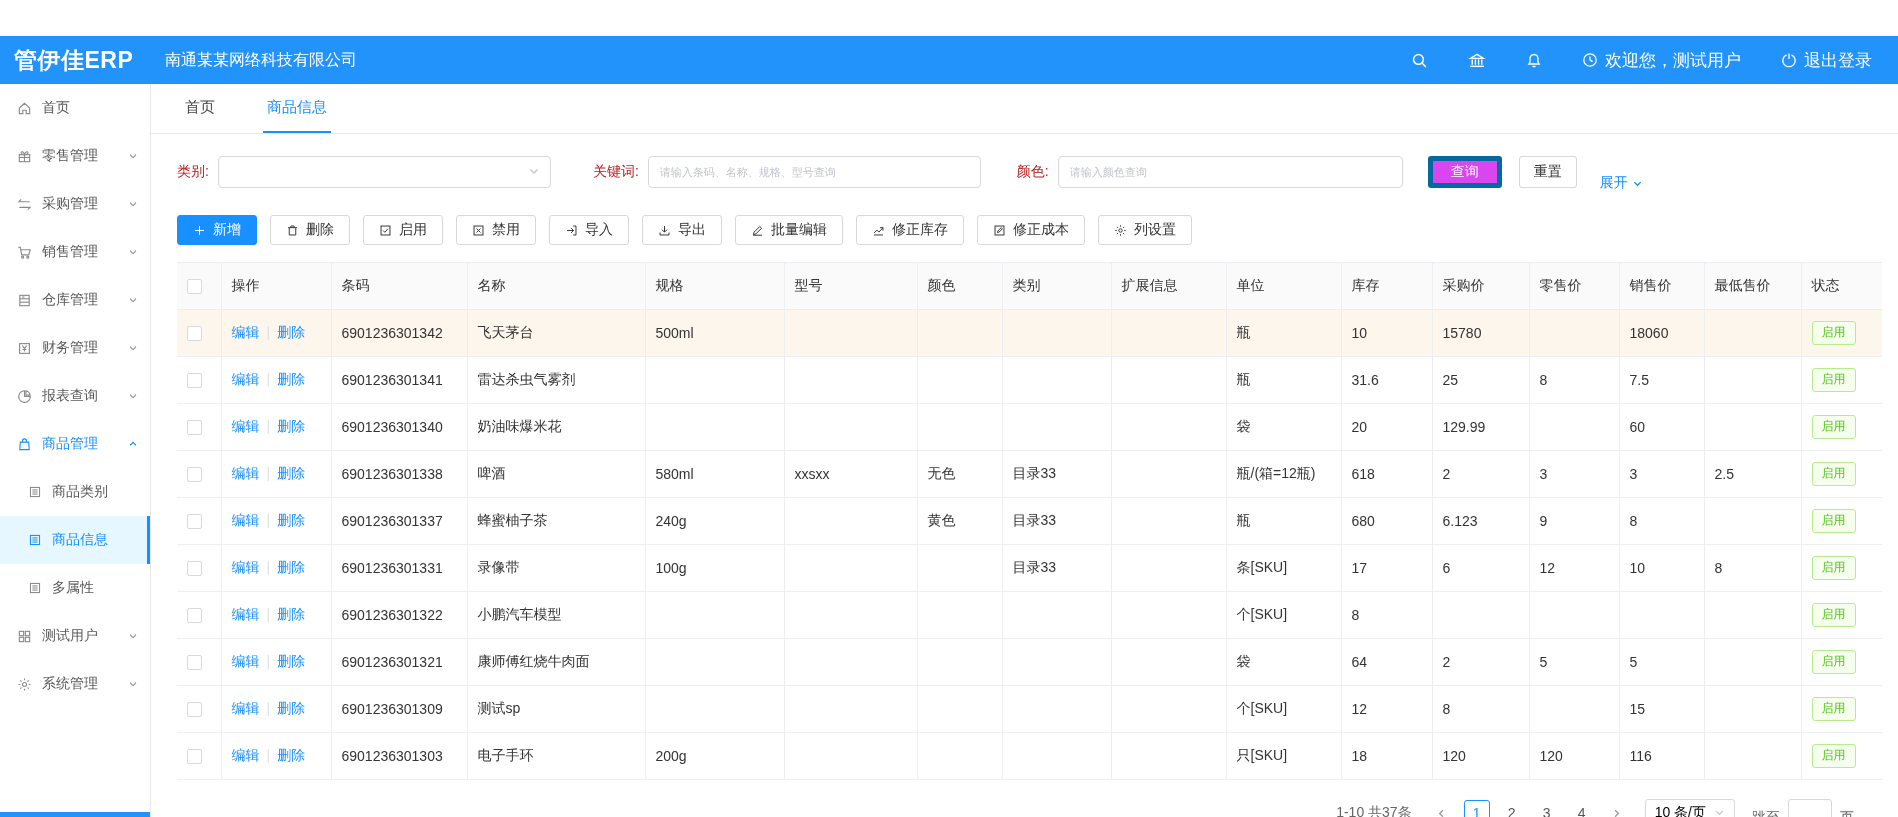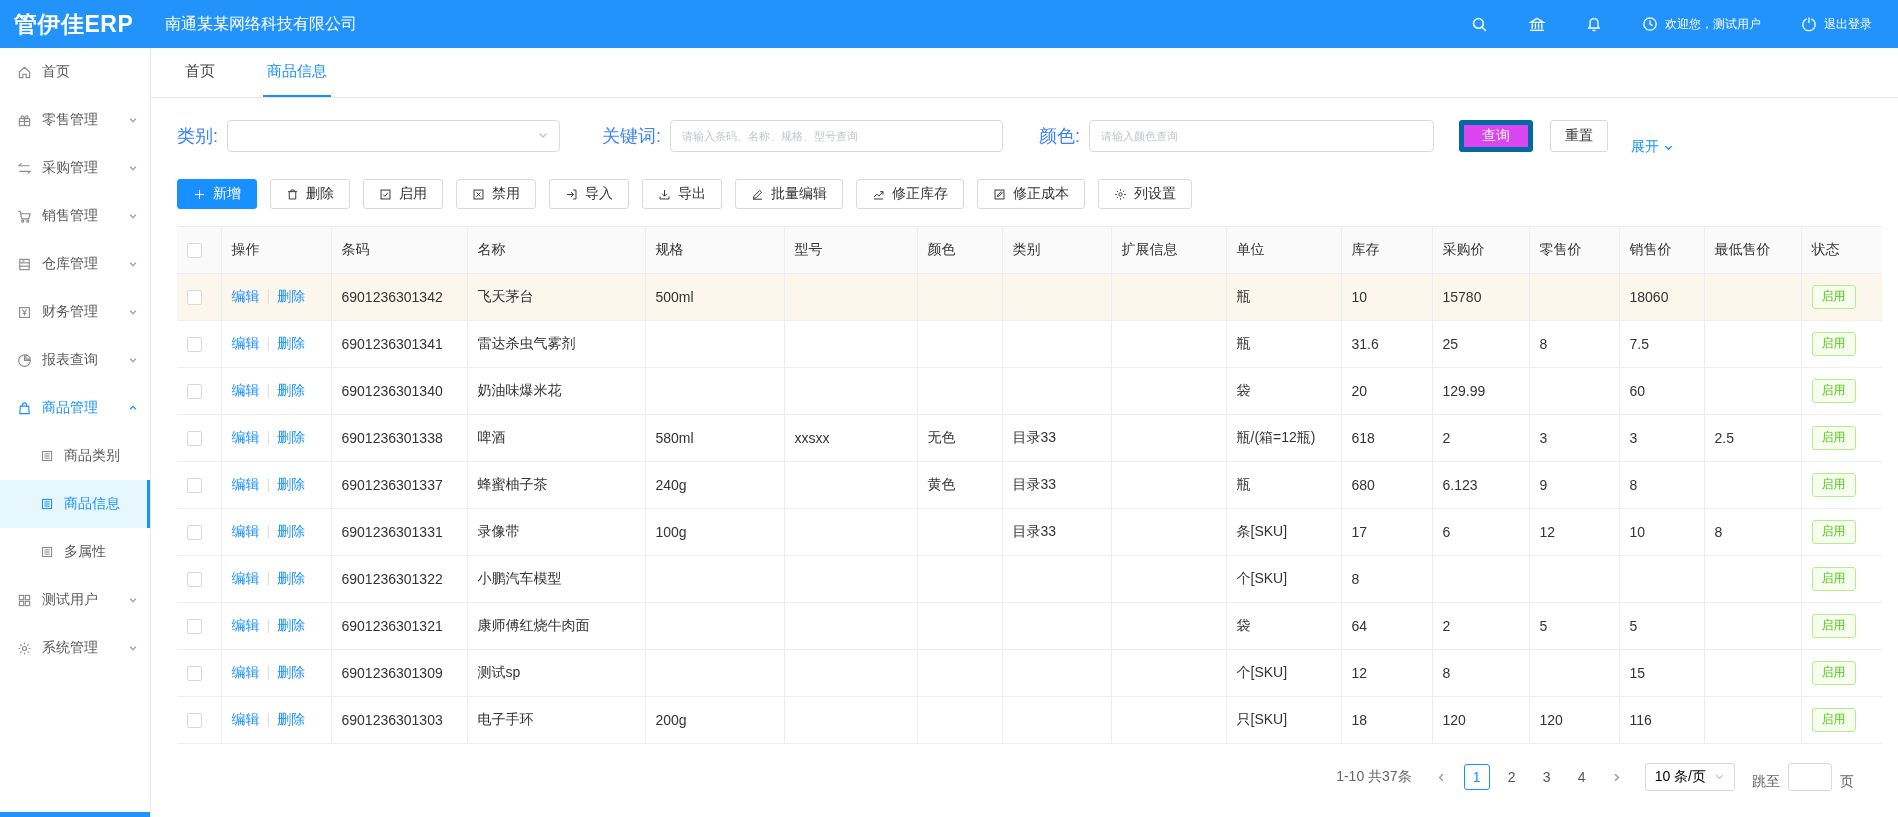--- a/index.html
+++ b/index.html
@@ -1,55 +1,55 @@
 <!DOCTYPE html>
 <html><head>
 <meta charset="utf-8">
 <style>
   * { margin:0; padding:0; box-sizing:border-box; }
   html,body { width:1898px; height:817px; overflow:hidden; background:#fff;
     font-family:"Liberation Sans","DejaVu Sans",sans-serif; }
   .app { width:1898px; height:817px; display:flex; flex-direction:column; }
 
   
-  .topbar { flex:0 0 48px; background:#2193fb; color:#fff; display:flex; align-items:center; }
+  .topbar { flex:0 0 48px; background:#2193fb; color:#fff; display:flex; align-items:center;margin-top:36px; }
   .logo { width:151px; padding-left:14px; font-size:23px; font-weight:bold; letter-spacing:.5px; white-space:nowrap; }
   .company { font-size:16px; margin-left:14px; }
-  .topbar-right { margin-left:auto; display:flex; align-items:center; gap:40px; padding-right:26px; font-size:12px; }
+  .topbar-right { margin-left:auto; display:flex; align-items:center; gap:40px; padding-right:26px; font-size:17px; }
   .tb-icon { display:inline-flex; align-items:center; cursor:pointer; }
   .tb-group { display:inline-flex; align-items:center; gap:7px; cursor:pointer; white-space:nowrap; }
   .tb-icon svg, .tb-group svg { display:block; }
 
   
   .body { flex:1; display:flex; min-height:0; }
   .sidebar { flex:0 0 151px; border-right:1px solid #e8e8e8; position:relative; background:#fff; }
   .sidebar::after { content:""; position:absolute; left:0; bottom:0; width:100%; height:5px; background:#2193fb; }
   .side-item { height:48px; display:flex; align-items:center; gap:10px; padding:0 12px 0 17px;
     font-size:14px; color:#595959; cursor:pointer; white-space:nowrap; }
   .side-item .s-icon { display:inline-flex; color:#8a8a8a; }
-  .side-item.sub { padding-left:40px; }
+  .side-item.sub { padding-left:28px; }
   .side-item.active { color:#1890ff; }
   .side-item.active .s-icon { color:#1890ff; }
   .side-item.selected { background:#e6f7ff; color:#1890ff; border-right:3px solid #1890ff; }
   .side-item.selected .s-icon { color:#1890ff; }
   .chev { margin-left:auto; display:inline-flex; color:#9b9b9b; }
   .side-item.active .chev { color:#1890ff; }
 
   .main { flex:1; display:flex; flex-direction:column; min-width:0; }
 
   
   .tabbar { flex:0 0 50px; border-bottom:1px solid #e8e8e8; display:flex; align-items:stretch; padding-left:30px; gap:44px; }
   .tab { display:flex; align-items:center; font-size:15px; color:#444; cursor:pointer; border-bottom:2px solid transparent; padding:0 4px; }
   .tab.active { color:#1890ff; border-bottom-color:#1890ff; }
 
   
   .content { flex:1; padding:16px 16px 0 26px; display:flex; flex-direction:column; min-height:0; }
 
   .filter-row { display:flex; align-items:center; margin-top:2px; flex:0 0 auto; }
-  .f-label { font-size:18px; color:#3b82f6; margin-right:9px; white-space:nowrap; }
+  .f-label { font-size:14px; color:#b91c1c; margin-right:9px; white-space:nowrap; }
   .f-select { width:333px; height:32px; border:1px solid #d9d9d9; border-radius:4px; background:#fff;
     display:flex; align-items:center; justify-content:flex-end; padding:0 10px; cursor:pointer; }
   .f-select .chevd { color:#c0c4cc; }
   .f-input { height:32px; border:1px solid #d9d9d9; border-radius:4px; padding:0 11px; font-size:11px;
     color:#333; outline:none; font-family:inherit; }
   .f-input::placeholder { color:#c0c4cc; }
   .kw { width:333px; margin-right:0; }
   .cl { width:345px; }
   .gap-a { margin-left:42px; } .gap-b { margin-left:36px; }
   .btn { height:32px; border-radius:3px; font-size:14px; cursor:pointer; font-family:inherit; }

